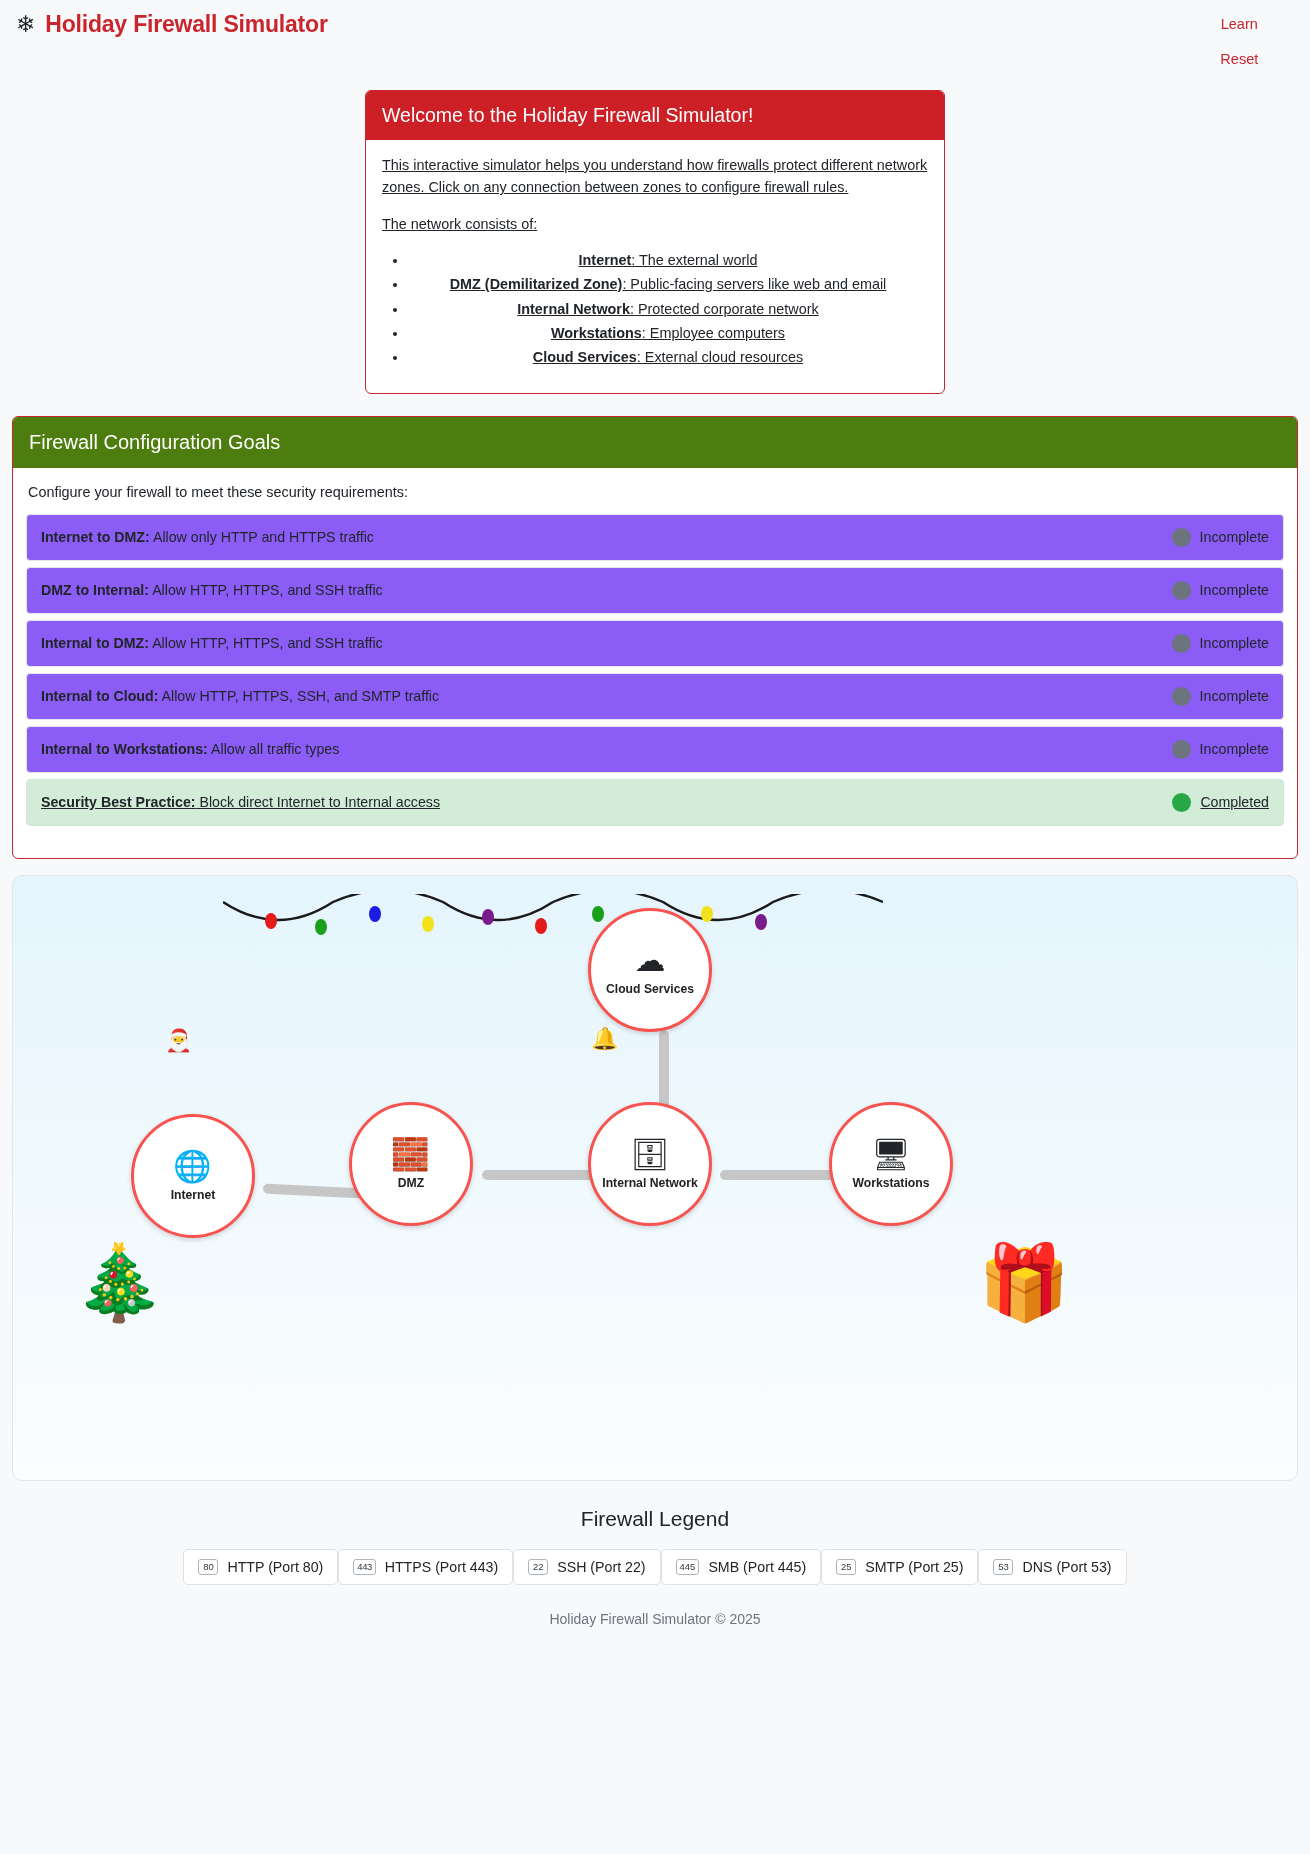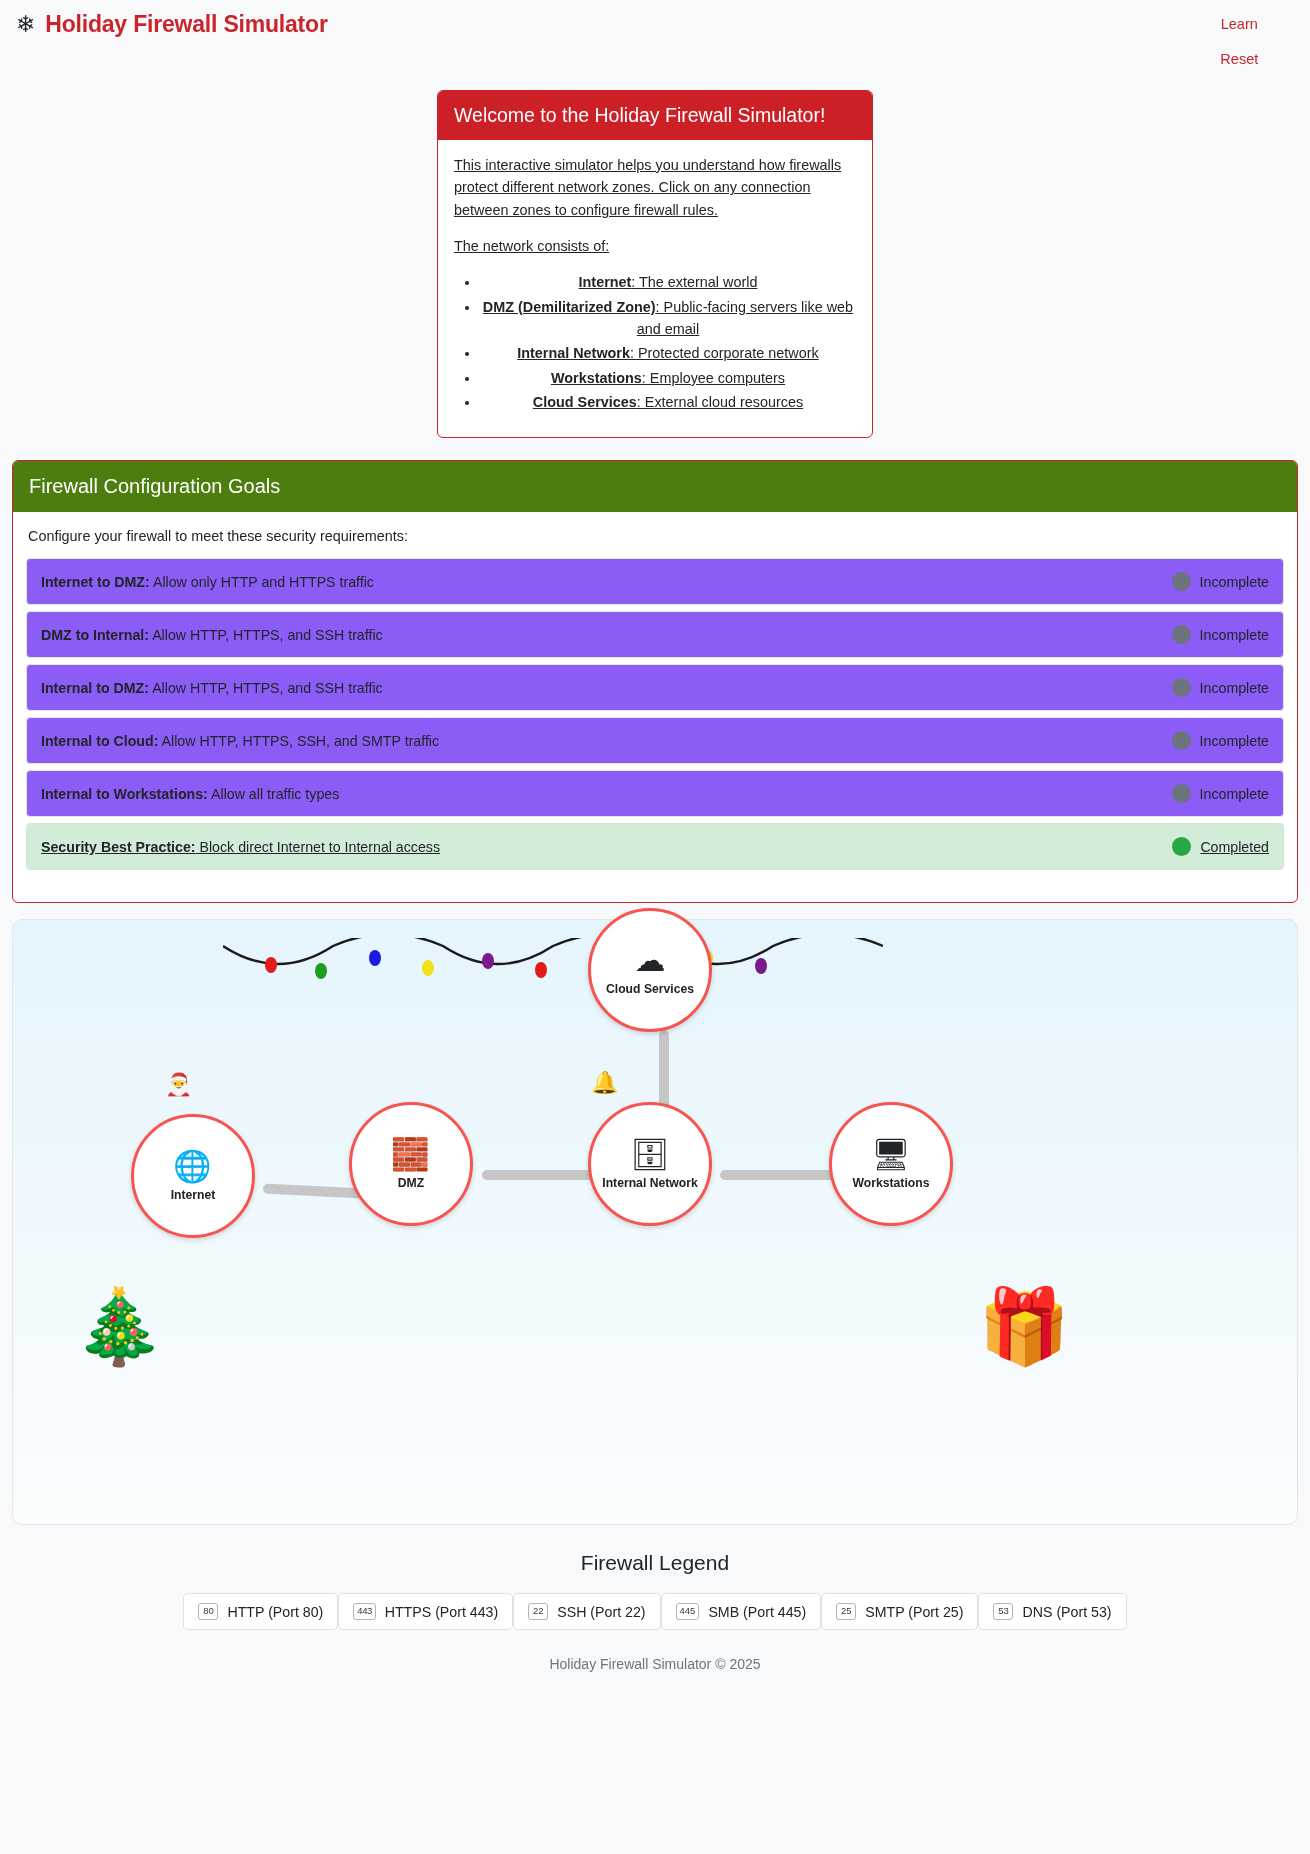--- a/index.html
+++ b/index.html
@@ -49,21 +49,21 @@
     cursor: pointer;
   }
 
   
   .welcome-wrap {
     display: flex;
     justify-content: center;
     padding-top: 42px;
   }
   .welcome-card {
-    width: 436px;
+    width: 580px;
     border: 1px solid #c9252d;
     border-radius: 6px;
     background: #fff;
     overflow: hidden;
   }
   .welcome-head {
     background: #cd2026;
     color: #fff;
     font-size: 19.5px;
     padding: 13px 16px;

